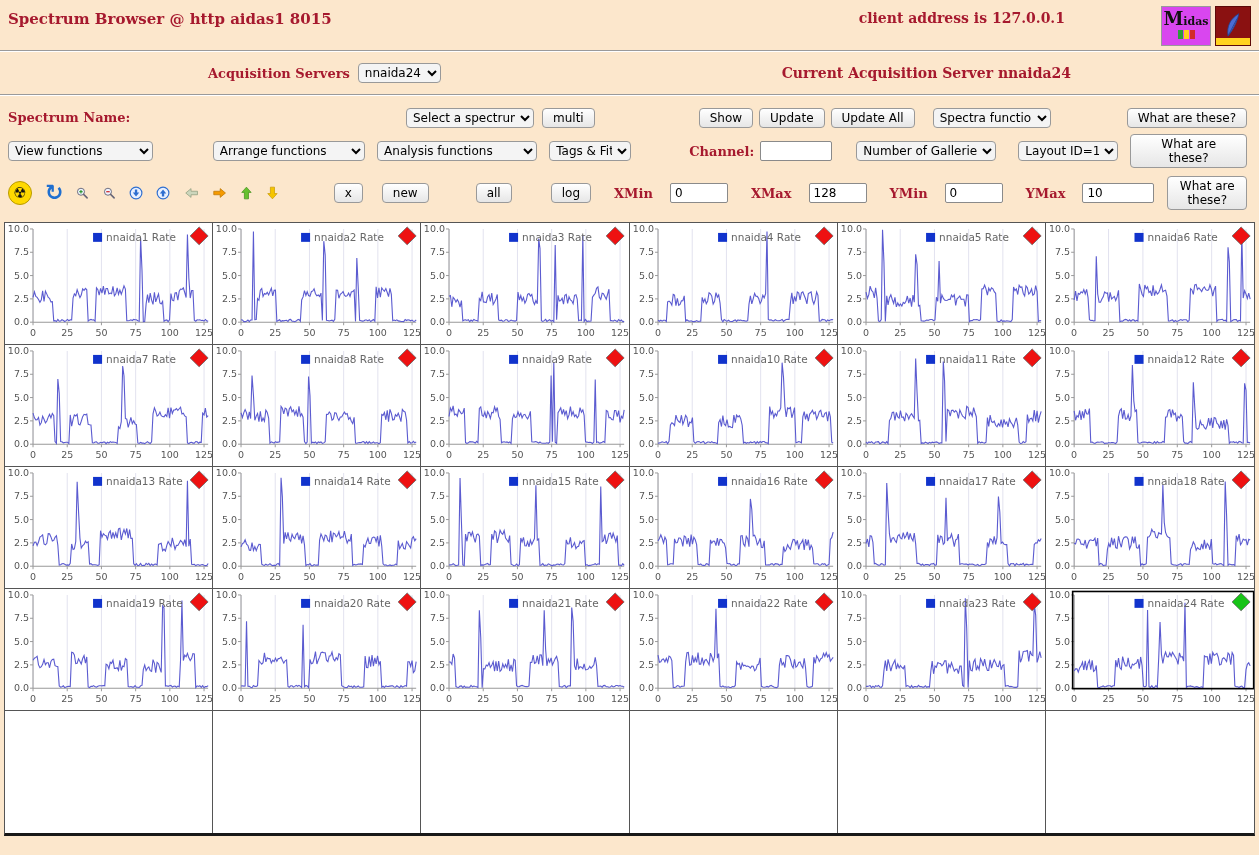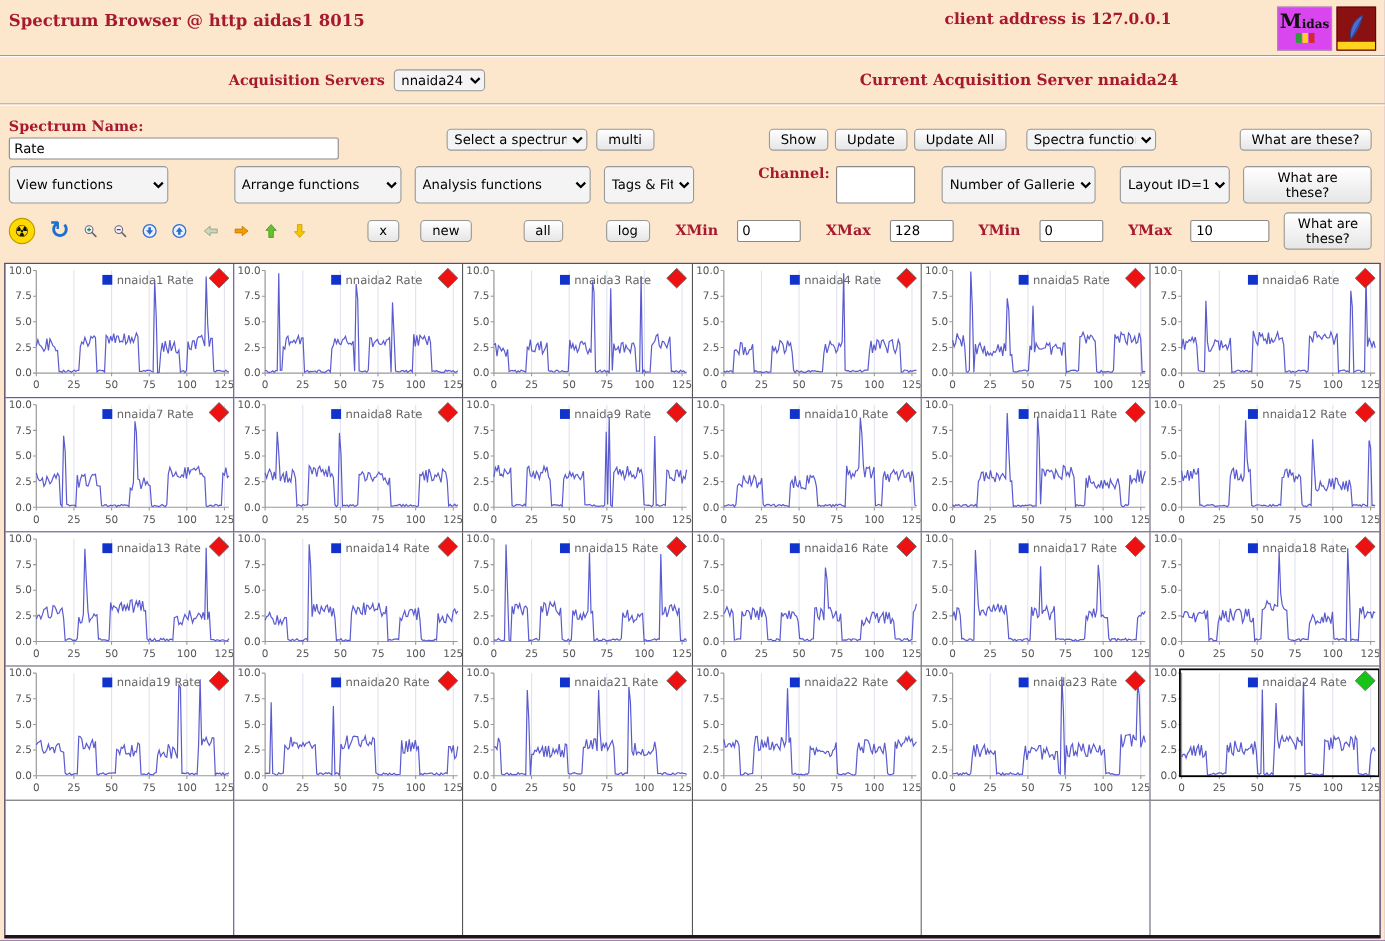--- a/index.html
+++ b/index.html
@@ -35,21 +35,21 @@
   
   .acqrow{display:flex;align-items:center;padding:9px 8px;}
   .acqrow .lbl{margin-left:200px;font-size:13px;}
   .acqrow select{margin-left:8px;}
   .acqrow .current{margin-left:auto;margin-right:180px;font-size:14px;}
   
   select,button,input[type=text]{font-family:"DejaVu Sans","Liberation Sans",sans-serif;font-size:12px;}
   select{padding:1px 2px;border:1px solid #999;border-radius:4px;background:#f4f4f4;}
   button{padding:2px 10px;border:1px solid #999;border-radius:4px;background:var(--btnface);cursor:pointer;}
   input[type=text]{border:1px solid #8a8a8a;background:#fff;padding:2px 4px;border-radius:2px;}
-  .row{display:flex;padding:3px 8px;}
+  .row{display:flex;align-items:center;padding:3px 8px;}
   .specrow{align-items:center;padding-top:10px;}
   .namestack{display:flex;flex-direction:column;width:302px;}
   .namestack .nlabel{font-size:13px;margin-bottom:2px;}
   .namestack input{width:300px;}
   .specrow select.specsel{margin-left:96px;width:128px;}
   .specrow .multi{margin-left:8px;}
   .specrow .show{margin-left:104px;}
   .specrow .upd{margin-left:6px;}
   .specrow .updall{margin-left:6px;}
   .specrow select.sfn{margin-left:18px;width:118px;}
@@ -122,21 +122,20 @@
     <option>nnaida24</option>
   </select>
   <span class="current serifred">Current Acquisition Server nnaida24</span>
 </div>
 
 <hr class="div">
 
 <div class="row specrow">
   <div class="namestack">
     <span class="nlabel serifred">Spectrum Name:</span>
-    <input type="text" value="Rate" style="">
   </div>
   <select class="specsel">
     <option>Select a spectrum</option>
   </select>
   <button class="multi">multi</button>
   <button class="show">Show</button>
   <button class="upd">Update</button>
   <button class="updall">Update All</button>
   <select class="sfn">
     <option>Spectra functions</option>

